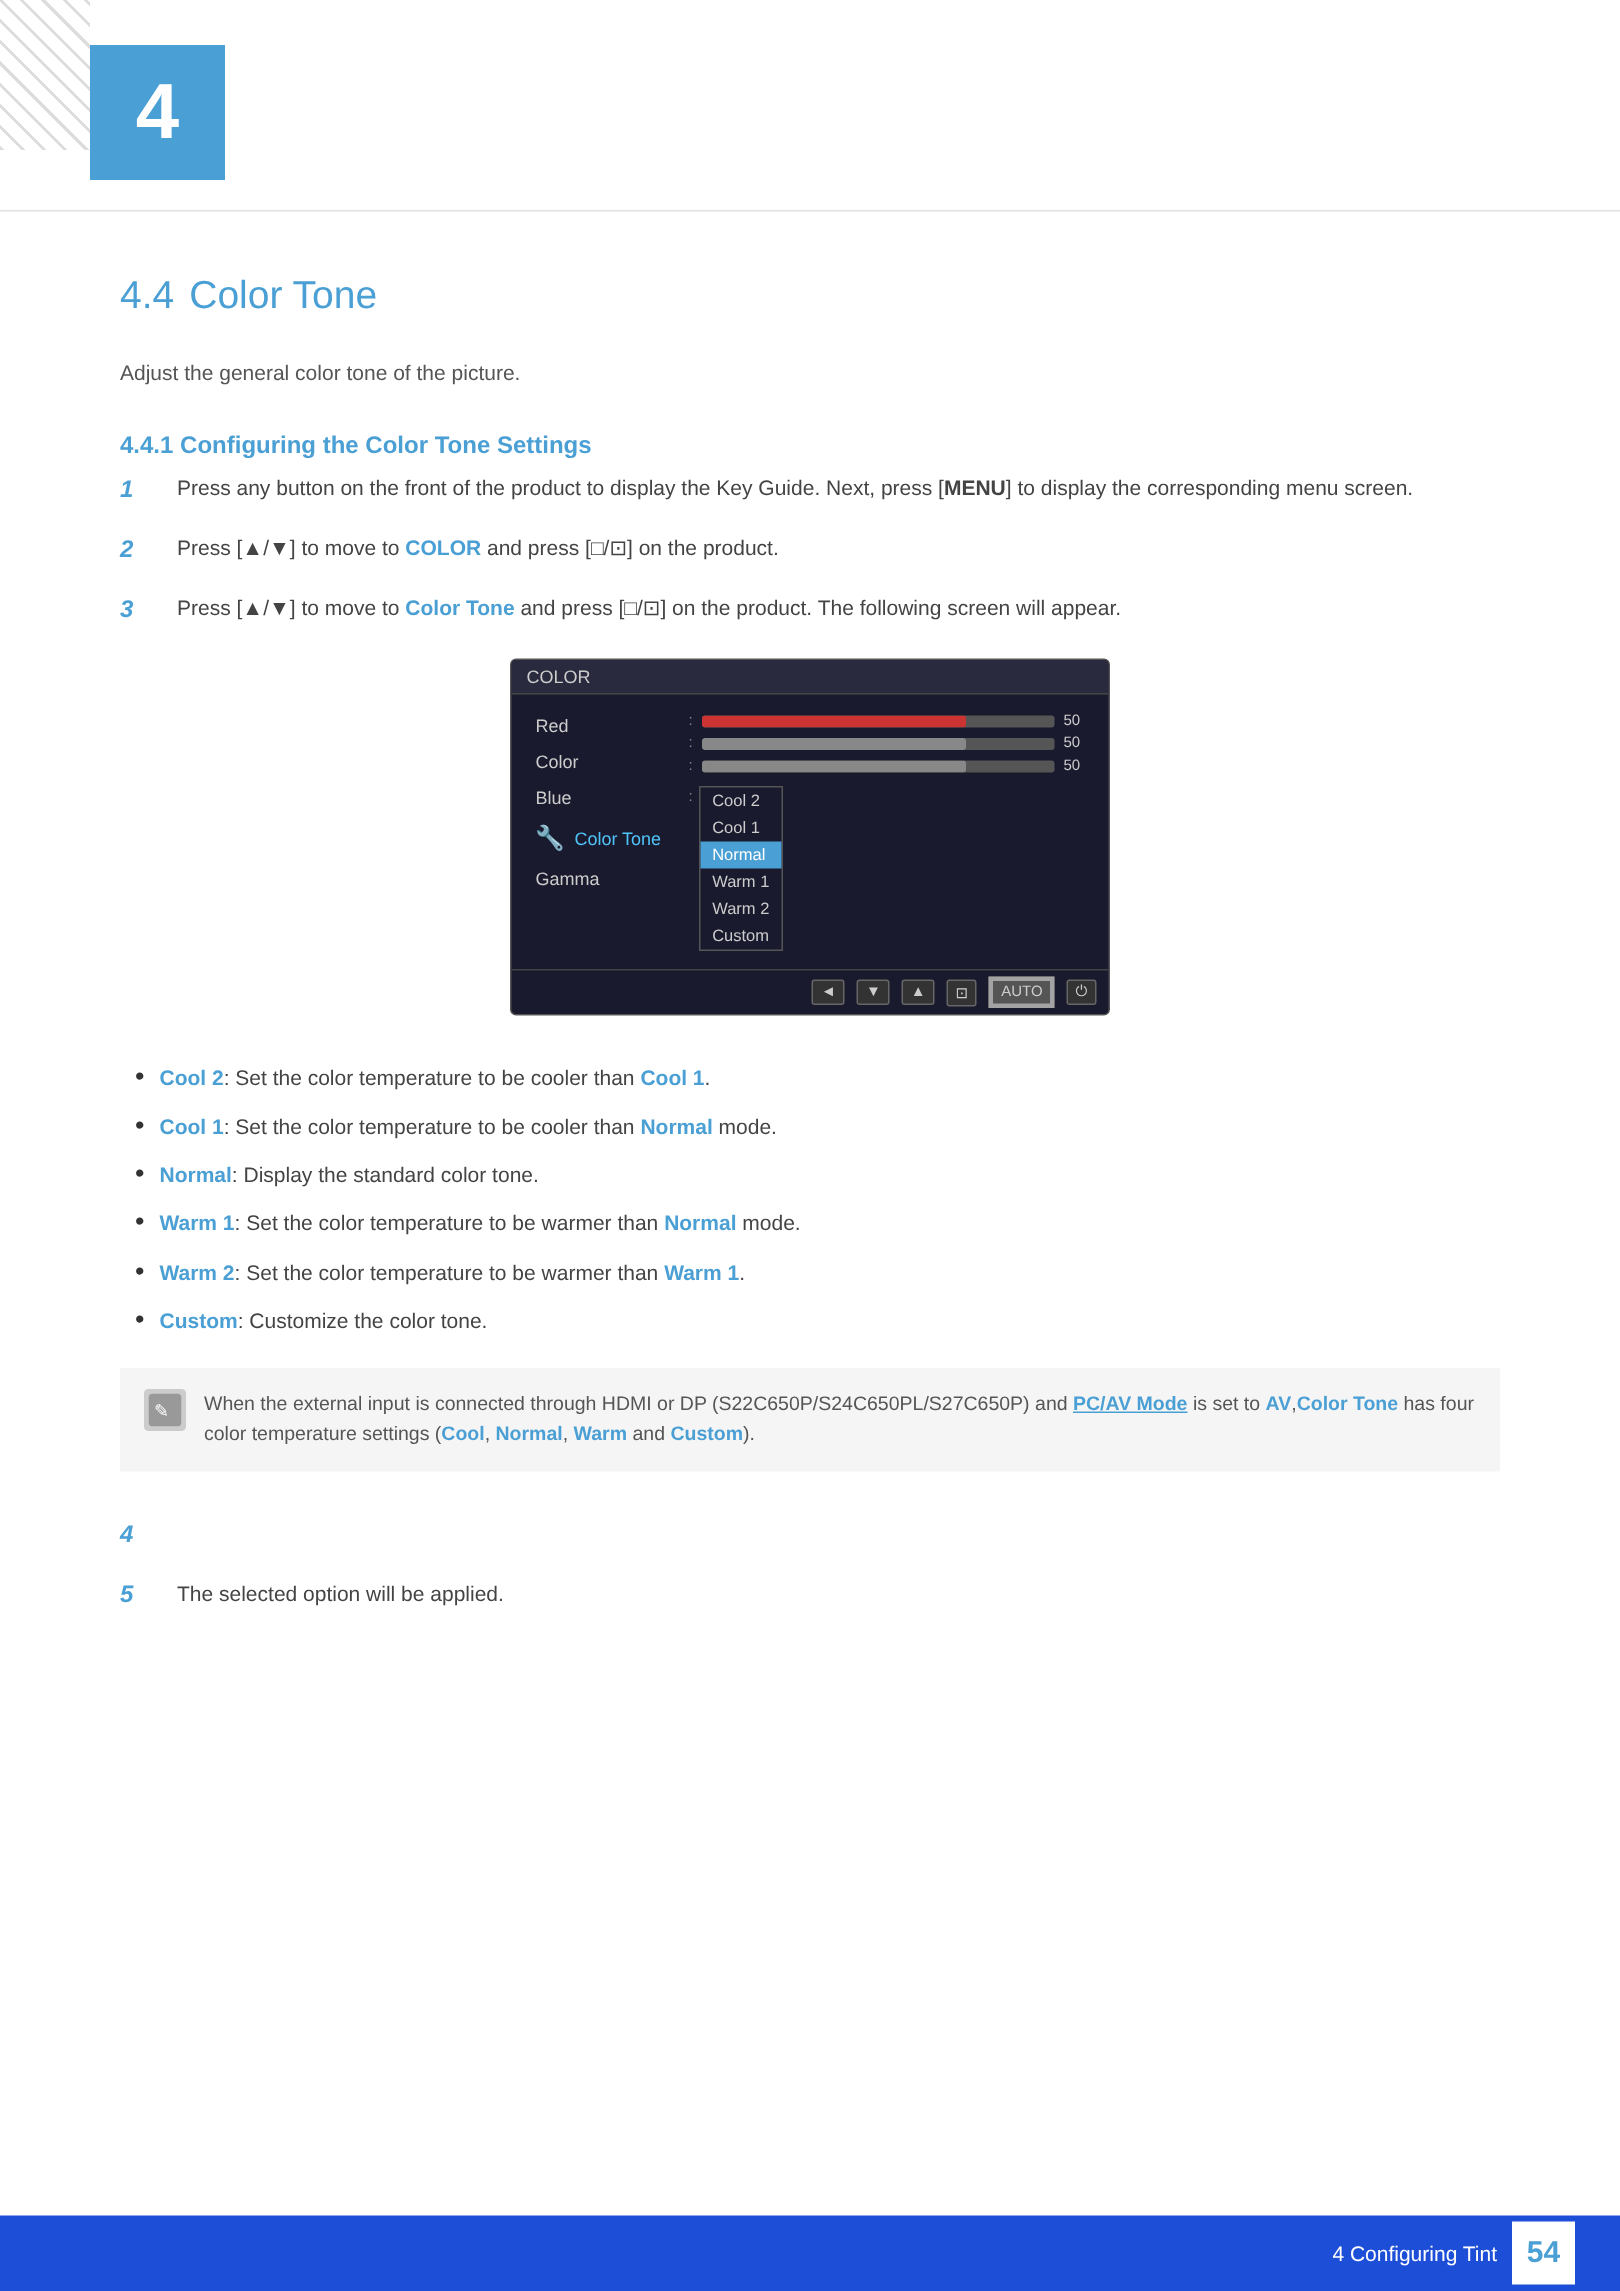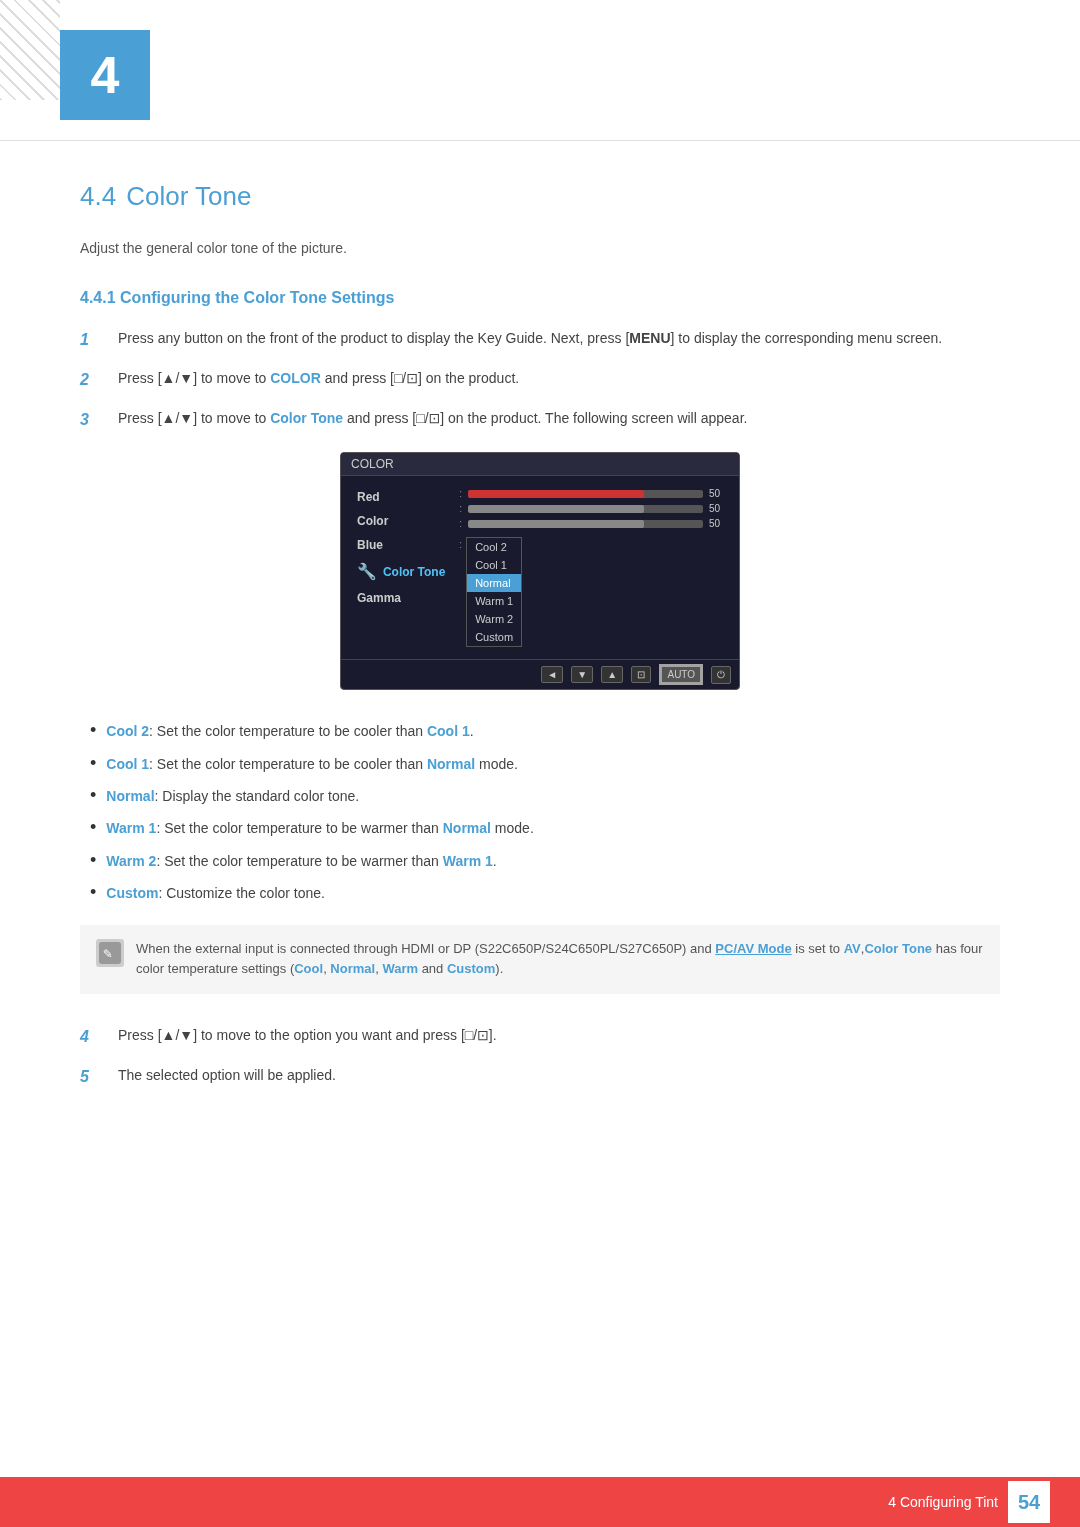--- a/index.html
+++ b/index.html
@@ -65,21 +65,21 @@
       color: #555;
       margin-bottom: 30px;
       line-height: 1.6;
     }
 
     
     .subsection-heading {
       font-size: 16px;
       font-weight: bold;
       color: #4a9fd4;
-      margin-bottom: 20px;
+      margin-bottom: 7px;
     }
 
     
     .steps-list {
       list-style: none;
       margin-bottom: 20px;
     }
     .steps-list li {
       display: flex;
       align-items: flex-start;
@@ -133,21 +133,20 @@
     .monitor-left {
       display: flex;
       flex-direction: column;
       gap: 6px;
       min-width: 100px;
     }
     .monitor-left .menu-item {
       font-size: 12px;
       color: #ccc;
       padding: 2px 6px;
-      font-weight: bold;
     }
     .monitor-left .menu-item.active {
       color: #4fc3f7;
     }
     .monitor-left .menu-item.icon-row {
       display: flex;
       align-items: center;
       gap: 6px;
     }
     .monitor-right {
@@ -278,21 +277,21 @@
       font-weight: bold;
     }
 
     
     .page-footer {
       position: absolute;
       bottom: 0;
       left: 0;
       right: 0;
       height: 50px;
-      background: #ef4444;
+      background: #1d4ed8;
       display: flex;
       align-items: center;
       justify-content: flex-end;
       padding: 0 30px;
       gap: 10px;
     }
     .footer-text {
       color: #fff;
       font-size: 14px;
     }
@@ -477,23 +476,20 @@
       </svg>
     </div>
     <span>
       When the external input is connected through HDMI or DP (S22C650P/S24C650PL/S27C650P) and <span class="link-underline">PC/AV Mode</span> is set to <span class="color-accent">AV</span>,<span class="color-accent">Color Tone</span> has four color temperature settings (<span class="color-accent">Cool</span>, <span class="color-accent">Normal</span>, <span class="color-accent">Warm</span> and <span class="color-accent">Custom</span>).
     </span>
   </div>
 
   <ol class="steps-list">
     <li>
       <span class="step-number">4</span>
-      <span class="step-text">
-        Press [▲/▼] to move to the option you want and press [□/⊡].
-      </span>
     </li>
     <li>
       <span class="step-number">5</span>
       <span class="step-text">
         The selected option will be applied.
       </span>
     </li>
   </ol>
 
 </div>

